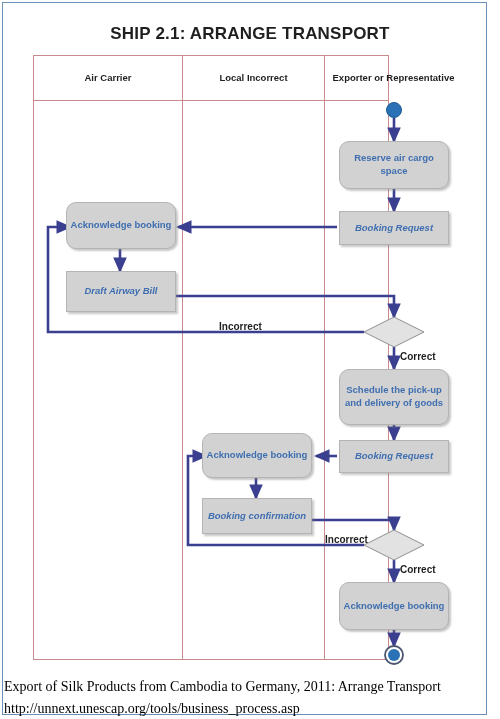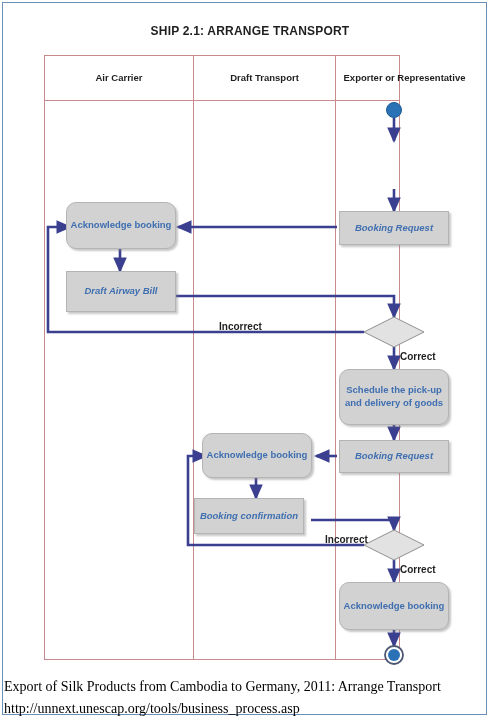--- a/index.html
+++ b/index.html
@@ -29,30 +29,30 @@
     box-sizing: border-box;
     background: #ffffff;
   }
   
   #diagram-title {
     position: absolute;
     left: 36px;
     top: 24px;
     width: 428px;
     text-align: center;
-    font-size: 12px;
+    font-size: 17px;
     font-weight: bold;
     letter-spacing: 0.2px;
     color: #1f1f1f;
     font-family: "Liberation Sans", sans-serif;
   }
   
   #lane-table {
     position: absolute;
-    left: 44px;
+    left: 33px;
     top: 55px;
     width: 356px;
     height: 605px;
     border: 1.2px solid #c98a8e;
     box-sizing: border-box;
   }
   .lane-divider {
     position: absolute;
     top: 0;
     width: 1.2px;
@@ -146,21 +146,21 @@
   <div id="outer-frame"></div>
 
   <div id="diagram-title">SHIP 2.1: ARRANGE TRANSPORT</div>
 
   <div id="lane-table">
     <div class="lane-divider" id="lane-divider-1"></div>
     <div class="lane-divider" id="lane-divider-2"></div>
     <div id="lane-header-rule"></div>
 
     <div class="lane-header" id="lane-header-0">Air Carrier</div>
-    <div class="lane-header" id="lane-header-1">Draft Transport</div>
+    <div class="lane-header" id="lane-header-1">Local Incorrect</div>
     <div class="lane-header" id="lane-header-2">Exporter or Representative</div>
   </div>
 
   <svg id="flow-svg" viewBox="0 0 500 719">
     <defs>
       <marker id="arrowhead" markerWidth="7" markerHeight="7" refX="5.2" refY="3" orient="auto" markerUnits="strokeWidth">
         <path d="M0,0.4 L6,3 L0,5.6 z" fill="#3b3f8f"></path>
       </marker>
     </defs>
     <g stroke="#3b3f8f" stroke-width="2.6" fill="none">
@@ -196,34 +196,35 @@
 
     <polygon points="394,317 424,332 394,347 364,332" fill="#e2e2e2" stroke="#8f8f8f" stroke-width="1"></polygon>
     <polygon points="394,530 424,545 394,560 364,545" fill="#e2e2e2" stroke="#8f8f8f" stroke-width="1"></polygon>
 
     <circle cx="394" cy="110" r="7.5" fill="#2a72b5" stroke="#1c5a95" stroke-width="1"></circle>
 
     <circle cx="394" cy="655" r="9" fill="#ffffff" stroke="#4a5570" stroke-width="1.8"></circle>
     <circle cx="394" cy="655" r="6" fill="#2a72b5"></circle>
   </svg>
 
+  <div class="node rounded" style="left:339px; top:141px; width:110px; height:48px;">Reserve air cargo space</div>
 
   <div class="node square" style="left:339px; top:211px; width:110px; height:34px;">Booking Request</div>
 
   <div class="node rounded" style="left:66px; top:202px; width:110px; height:47px;">Acknowledge booking</div>
 
   <div class="node rounded" style="left:339px; top:369px; width:110px; height:56px;">Schedule the pick-up and delivery of goods</div>
 
   <div class="node square" style="left:66px; top:271px; width:110px; height:41px;">Draft Airway Bill</div>
 
   <div class="node square" style="left:339px; top:440px; width:110px; height:33px;">Booking Request</div>
 
   <div class="node rounded" style="left:202px; top:433px; width:110px; height:45px;">Acknowledge booking</div>
 
-  <div class="node square" style="left:194px; top:498px; width:110px; height:36px;">Booking confirmation</div>
+  <div class="node square" style="left:202px; top:498px; width:110px; height:36px;">Booking confirmation</div>
 
   <div class="node rounded" style="left:339px; top:582px; width:110px; height:48px;">Acknowledge booking</div>
 
   <div class="edge-label" style="left:219px; top:321px;">Incorrect</div>
   <div class="edge-label" style="left:400px; top:351px;">Correct</div>
   <div class="edge-label" style="left:325px; top:534px;">Incorrect</div>
   <div class="edge-label" style="left:400px; top:564px;">Correct</div>
 
   <div id="caption">
     <div>Export of Silk Products from Cambodia to Germany, 2011: Arrange Transport</div>

